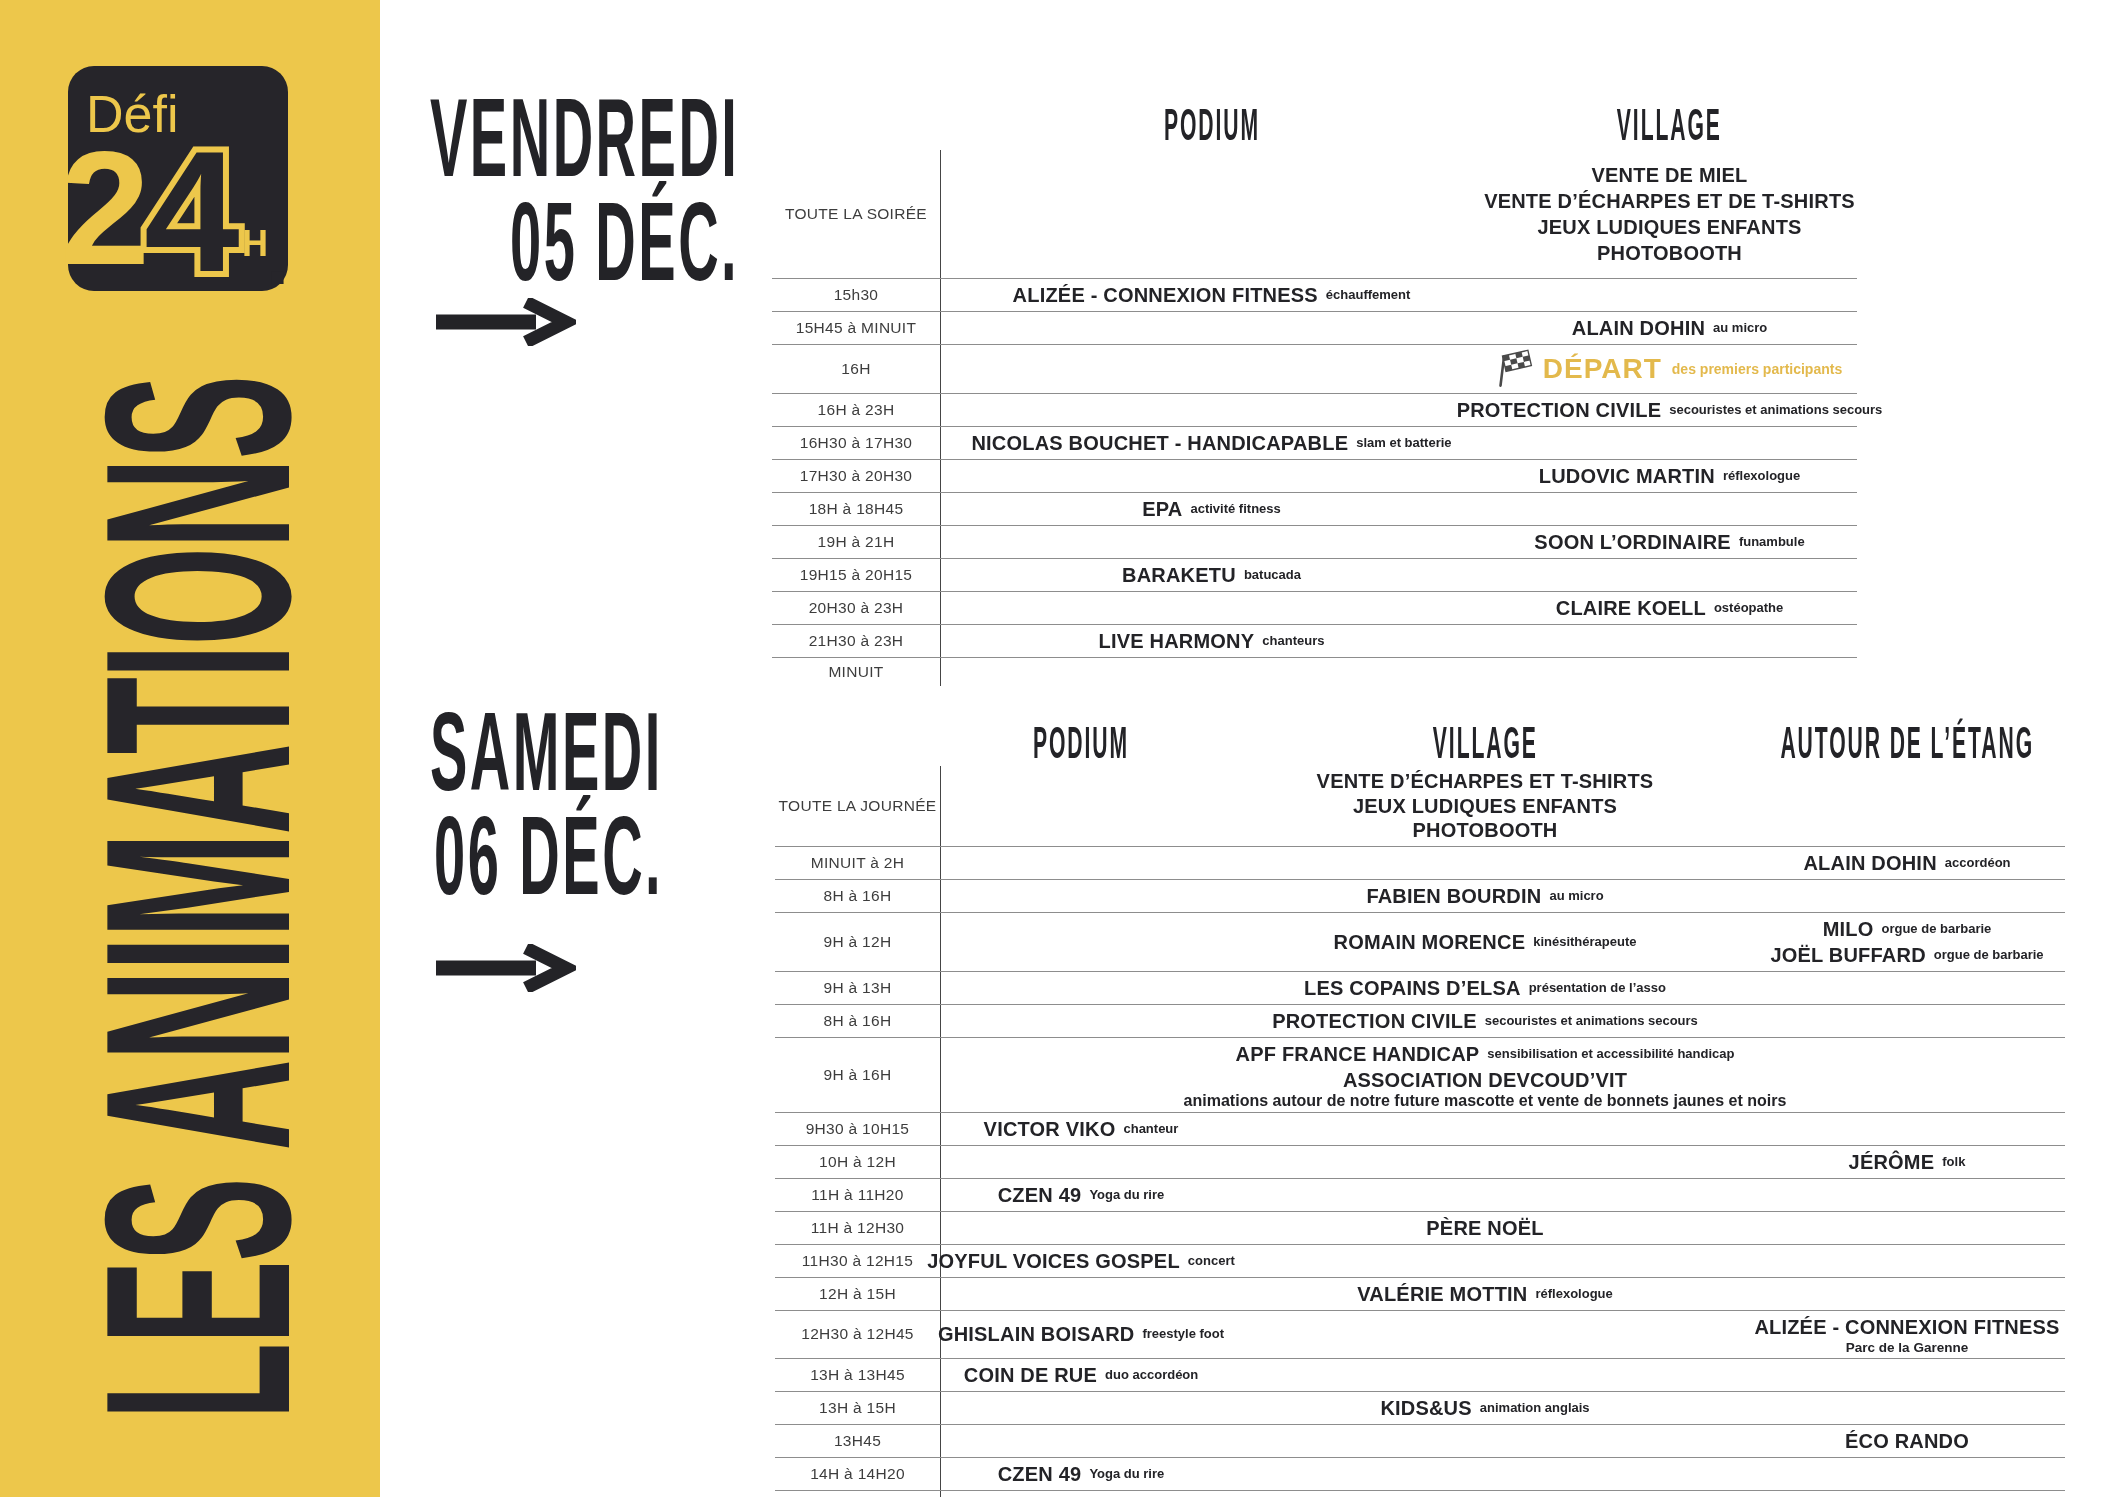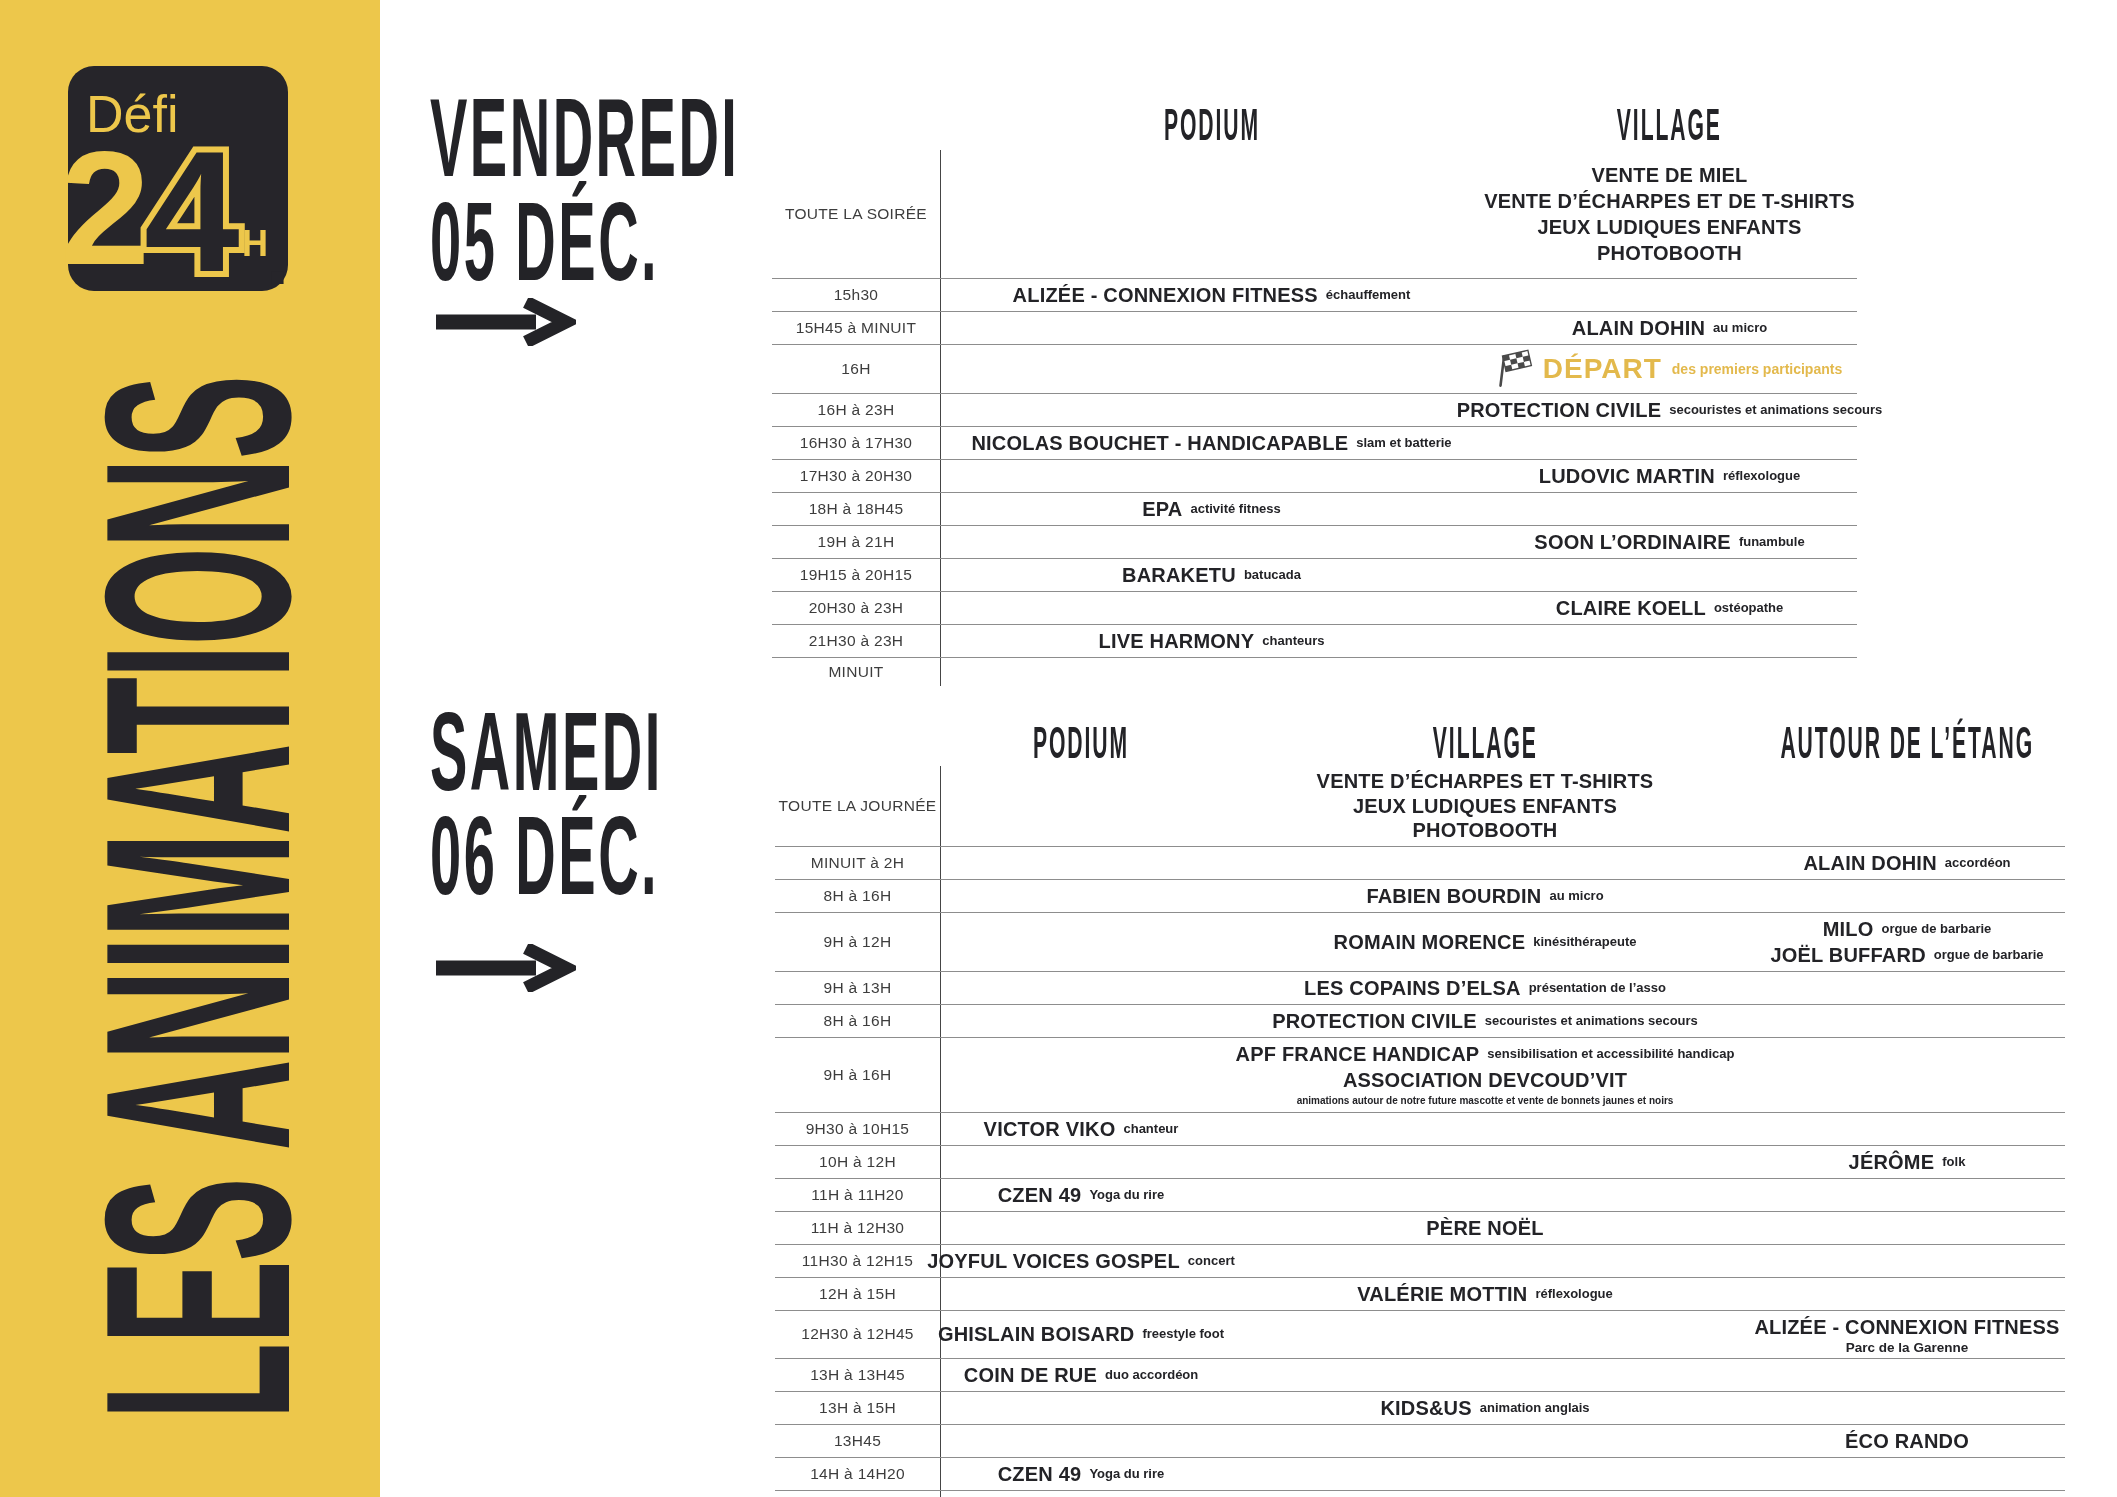--- a/index.html
+++ b/index.html
@@ -21,21 +21,21 @@
   .logo-svg{position:absolute;left:60px;top:58px;}
   .vertical-title{
     position:absolute;left:-320px;top:766px;width:1036px;height:264px;
     transform:rotate(-90deg);display:flex;align-items:center;justify-content:center;
   }
   .vertical-title .vt-inner{
     font-size:264px;line-height:264px;font-weight:bold;color:var(--dark);
     transform:scaleX(0.48);transform-origin:center;white-space:nowrap;letter-spacing:-4px;
   }
   
-  .day-title{position:absolute;color:var(--text);}
+  .day-title{position:absolute;color:var(--text);text-align:center;}
   .day-title .line{display:block;height:104px;}
   .cond{
     display:inline-block;transform:scaleX(0.5);transform-origin:left center;
     font-weight:bold;font-size:112px;line-height:104px;letter-spacing:5px;white-space:nowrap;color:var(--text);
   }
   .arrow-svg{position:absolute;}
   
   .sched{position:absolute;}
   #fri{left:772px;top:100px;width:1085px;}
   #sat{left:775px;top:718px;width:1290px;}
@@ -59,21 +59,21 @@
   #sat .cell{min-height:26px;}
   #fri .tbody .row:first-child .cell{padding:12px 0;}
   .cell.time{
     border-right:1.6px solid #454545;font-size:15.5px;color:var(--time);
     letter-spacing:0.3px;white-space:nowrap;
   }
   .ev-line{display:flex;align-items:center;justify-content:center;line-height:26px;white-space:nowrap;}
   #sat .tbody .row:first-child .ev-line{line-height:24.5px;}
   .ev-name{font-weight:bold;font-size:20px;color:var(--text);letter-spacing:0.2px;}
   .ev-detail{font-weight:bold;font-size:13px;color:var(--text);margin-left:8px;}
-  .ev-note{font-weight:bold;font-size:10px;line-height:16px;color:var(--text);}
+  .ev-note{font-weight:bold;font-size:16px;line-height:16px;color:var(--text);}
   .ev-place{font-weight:bold;font-size:13.5px;line-height:15px;color:var(--text);}
   .accent{color:var(--gold) !important;}
   .accent-name{font-size:28px;line-height:40px;letter-spacing:1px;}
   .accent-detail{font-size:14px;margin-left:10px;}
   .flag{margin-right:10px;flex:0 0 auto;}
 </style>
 </head>
 <body>
 
 <div class="sidebar">

